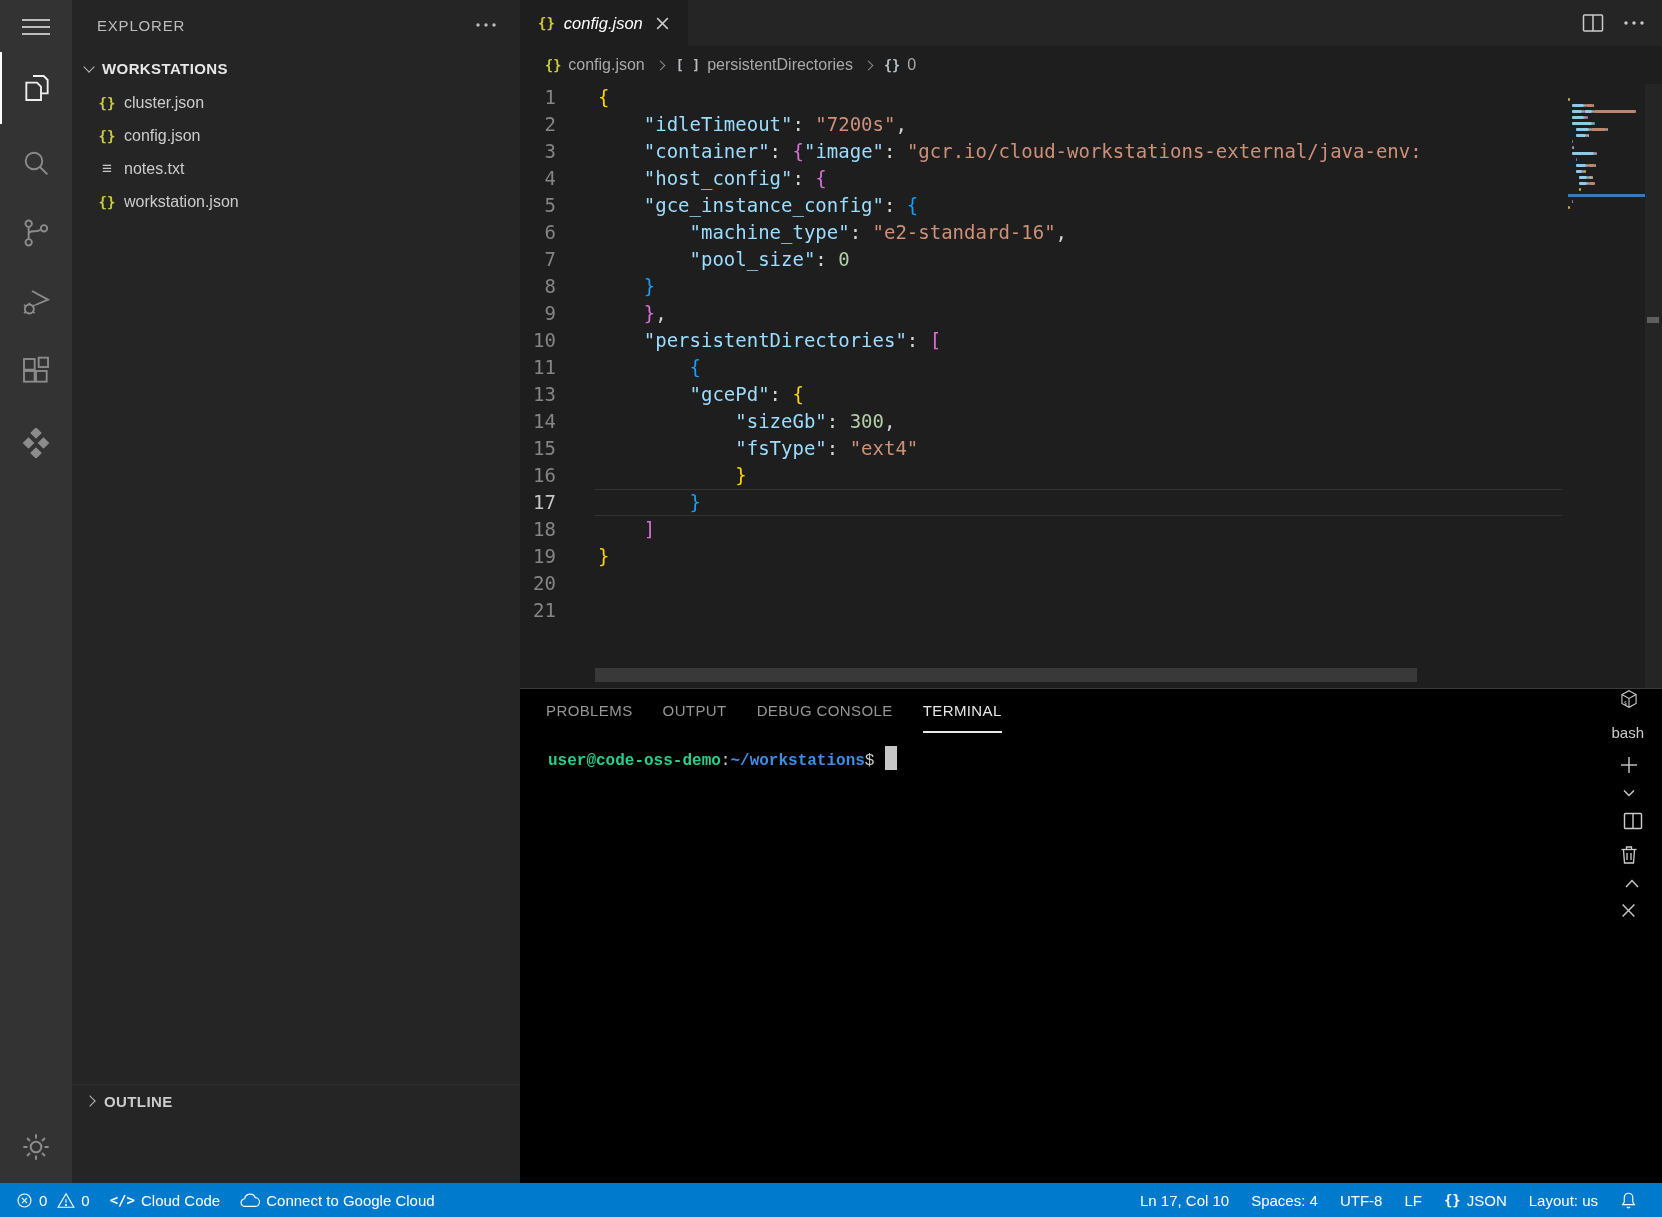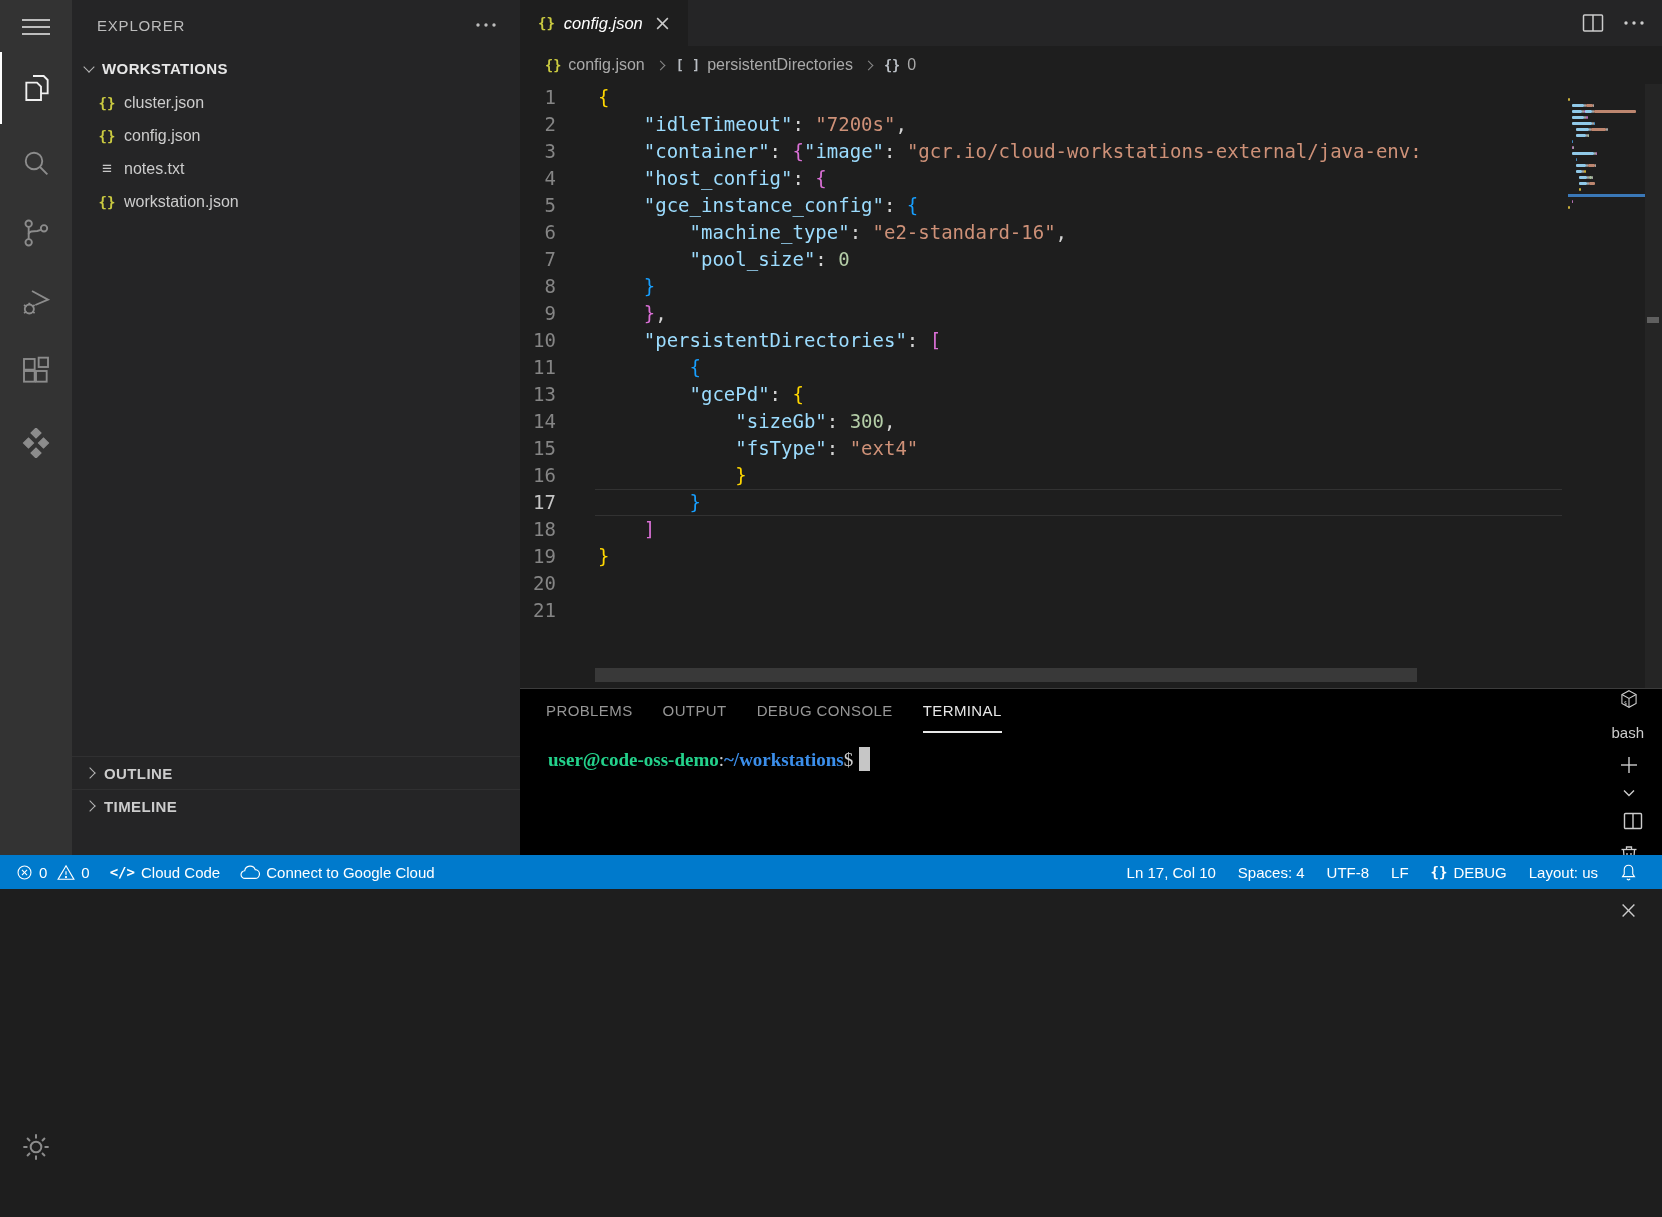--- a/index.html
+++ b/index.html
@@ -1,18 +1,18 @@
 <!DOCTYPE html>
 <html><head>
 <meta charset="utf-8">
 <style>
   * { margin:0; padding:0; box-sizing:border-box; }
   html,body { width:1662px; height:1217px; overflow:hidden; background:#1e1e1e;
               font-family:"Liberation Sans", sans-serif; }
-  .app { position:relative; width:1662px; height:889px; background:#1e1e1e; }
+  .app { position:relative; width:1662px; height:1217px; background:#1e1e1e; }
 
   
   .activity-bar { position:absolute; left:0; top:0; width:72px; bottom:34px;
                   background:#333333; z-index:5; }
   .ab-item { position:absolute; left:0; width:72px; height:72px;
              display:flex; align-items:center; justify-content:center; color:#8c8c8c; }
   .ab-item svg { stroke:#8c8c8c; }
   .ab-item.active svg { stroke:#f0f0f0; }
   .ab-item.active { border-left:2px solid #ffffff; }
   .ab-menu { position:absolute; left:0; top:4px; width:72px; height:46px;
@@ -88,21 +88,21 @@
            border-top:1px solid #3c3c3c; }
   .panel-header { position:absolute; top:0; left:0; right:0; height:44px; display:flex;
                   align-items:stretch; padding-left:26px; }
   .ptab { display:flex; align-items:center; margin-right:30px; font-size:15px; letter-spacing:0.4px;
           color:#969696; border-bottom:2px solid transparent; }
   .ptab.active { color:#e7e7e7; border-bottom-color:#e7e7e7; }
   .panel-controls { position:absolute; right:16px; top:0; height:44px; display:flex;
                     align-items:center; gap:15px; color:#cccccc;flex-direction:column; }
   .shell-label { font-size:15px; color:#cccccc; margin-right:2px; }
   .terminal { position:absolute; top:44px; left:0; right:0; bottom:0; padding:13px 0 0 28px;
-              font-family:Liberation Serif, serif; font-size:19px; line-height:28px; }
+              font-family:Liberation Mono, monospace; font-size:16px; line-height:28px; }
   .tp-g { color:#23d18b; font-weight:bold; }
   .tp-b { color:#3b8eea; font-weight:bold; }
   .tp-p { color:#cccccc; }
   .term-cursor { display:inline-block; width:11.5px; height:24px; background:#c6c6c6;
                  vertical-align:-5px; margin-left:1px; }
 
   
   .status-bar { position:absolute; left:0; right:0; bottom:0; height:34px; background:#007acc;
                 color:#ffffff; display:flex; align-items:center; font-size:15px; z-index:6; }
   .sb-left { display:flex; align-items:center; padding-left:16px; gap:20px; }
@@ -235,24 +235,20 @@
           <span>notes.txt</span>
         </div>
         <div class="file-row">
           <span class="fi fi-braces">{}</span>
           <span>workstation.json</span>
         </div>
       </div>
     <div class="bottom-section outline-row">
       <span class="chev right"></span>
       <span>OUTLINE</span>
-    </div>
-    <div class="bottom-section timeline-row">
-      <span class="chev right"></span>
-      <span>TIMELINE</span>
     </div>
   </div>
 
   <div class="main">
 
     <div class="tab-bar">
       <div class="tab">
         <span class="tab-icon">{}</span>
         <span class="tab-label">config.json</span>
         <span>
@@ -539,21 +535,21 @@
         <span>Spaces: 4</span>
       </div>
       <div class="sb-item">
         <span>UTF-8</span>
       </div>
       <div class="sb-item">
         <span>LF</span>
       </div>
       <div class="sb-item">
         <span class="mono-ic">{}</span>
-        <span>DEBUG</span>
+        <span>JSON</span>
       </div>
       <div class="sb-item">
         <span>Layout: us</span>
       </div>
       <div class="sb-item">
         <span>
           <svg class="ic" width="17" height="18" viewBox="0 0 20 21" fill="none" stroke="#ffffff" stroke-width="1.3">
               <path d="M10 2.5 a5 5 0 0 1 5 5 V13 l2 3 H3 l2 -3 V7.5 a5 5 0 0 1 5 -5 Z"></path>
               <path d="M8.2 18.5 a1.9 1.9 0 0 0 3.6 0"></path>
             </svg>

